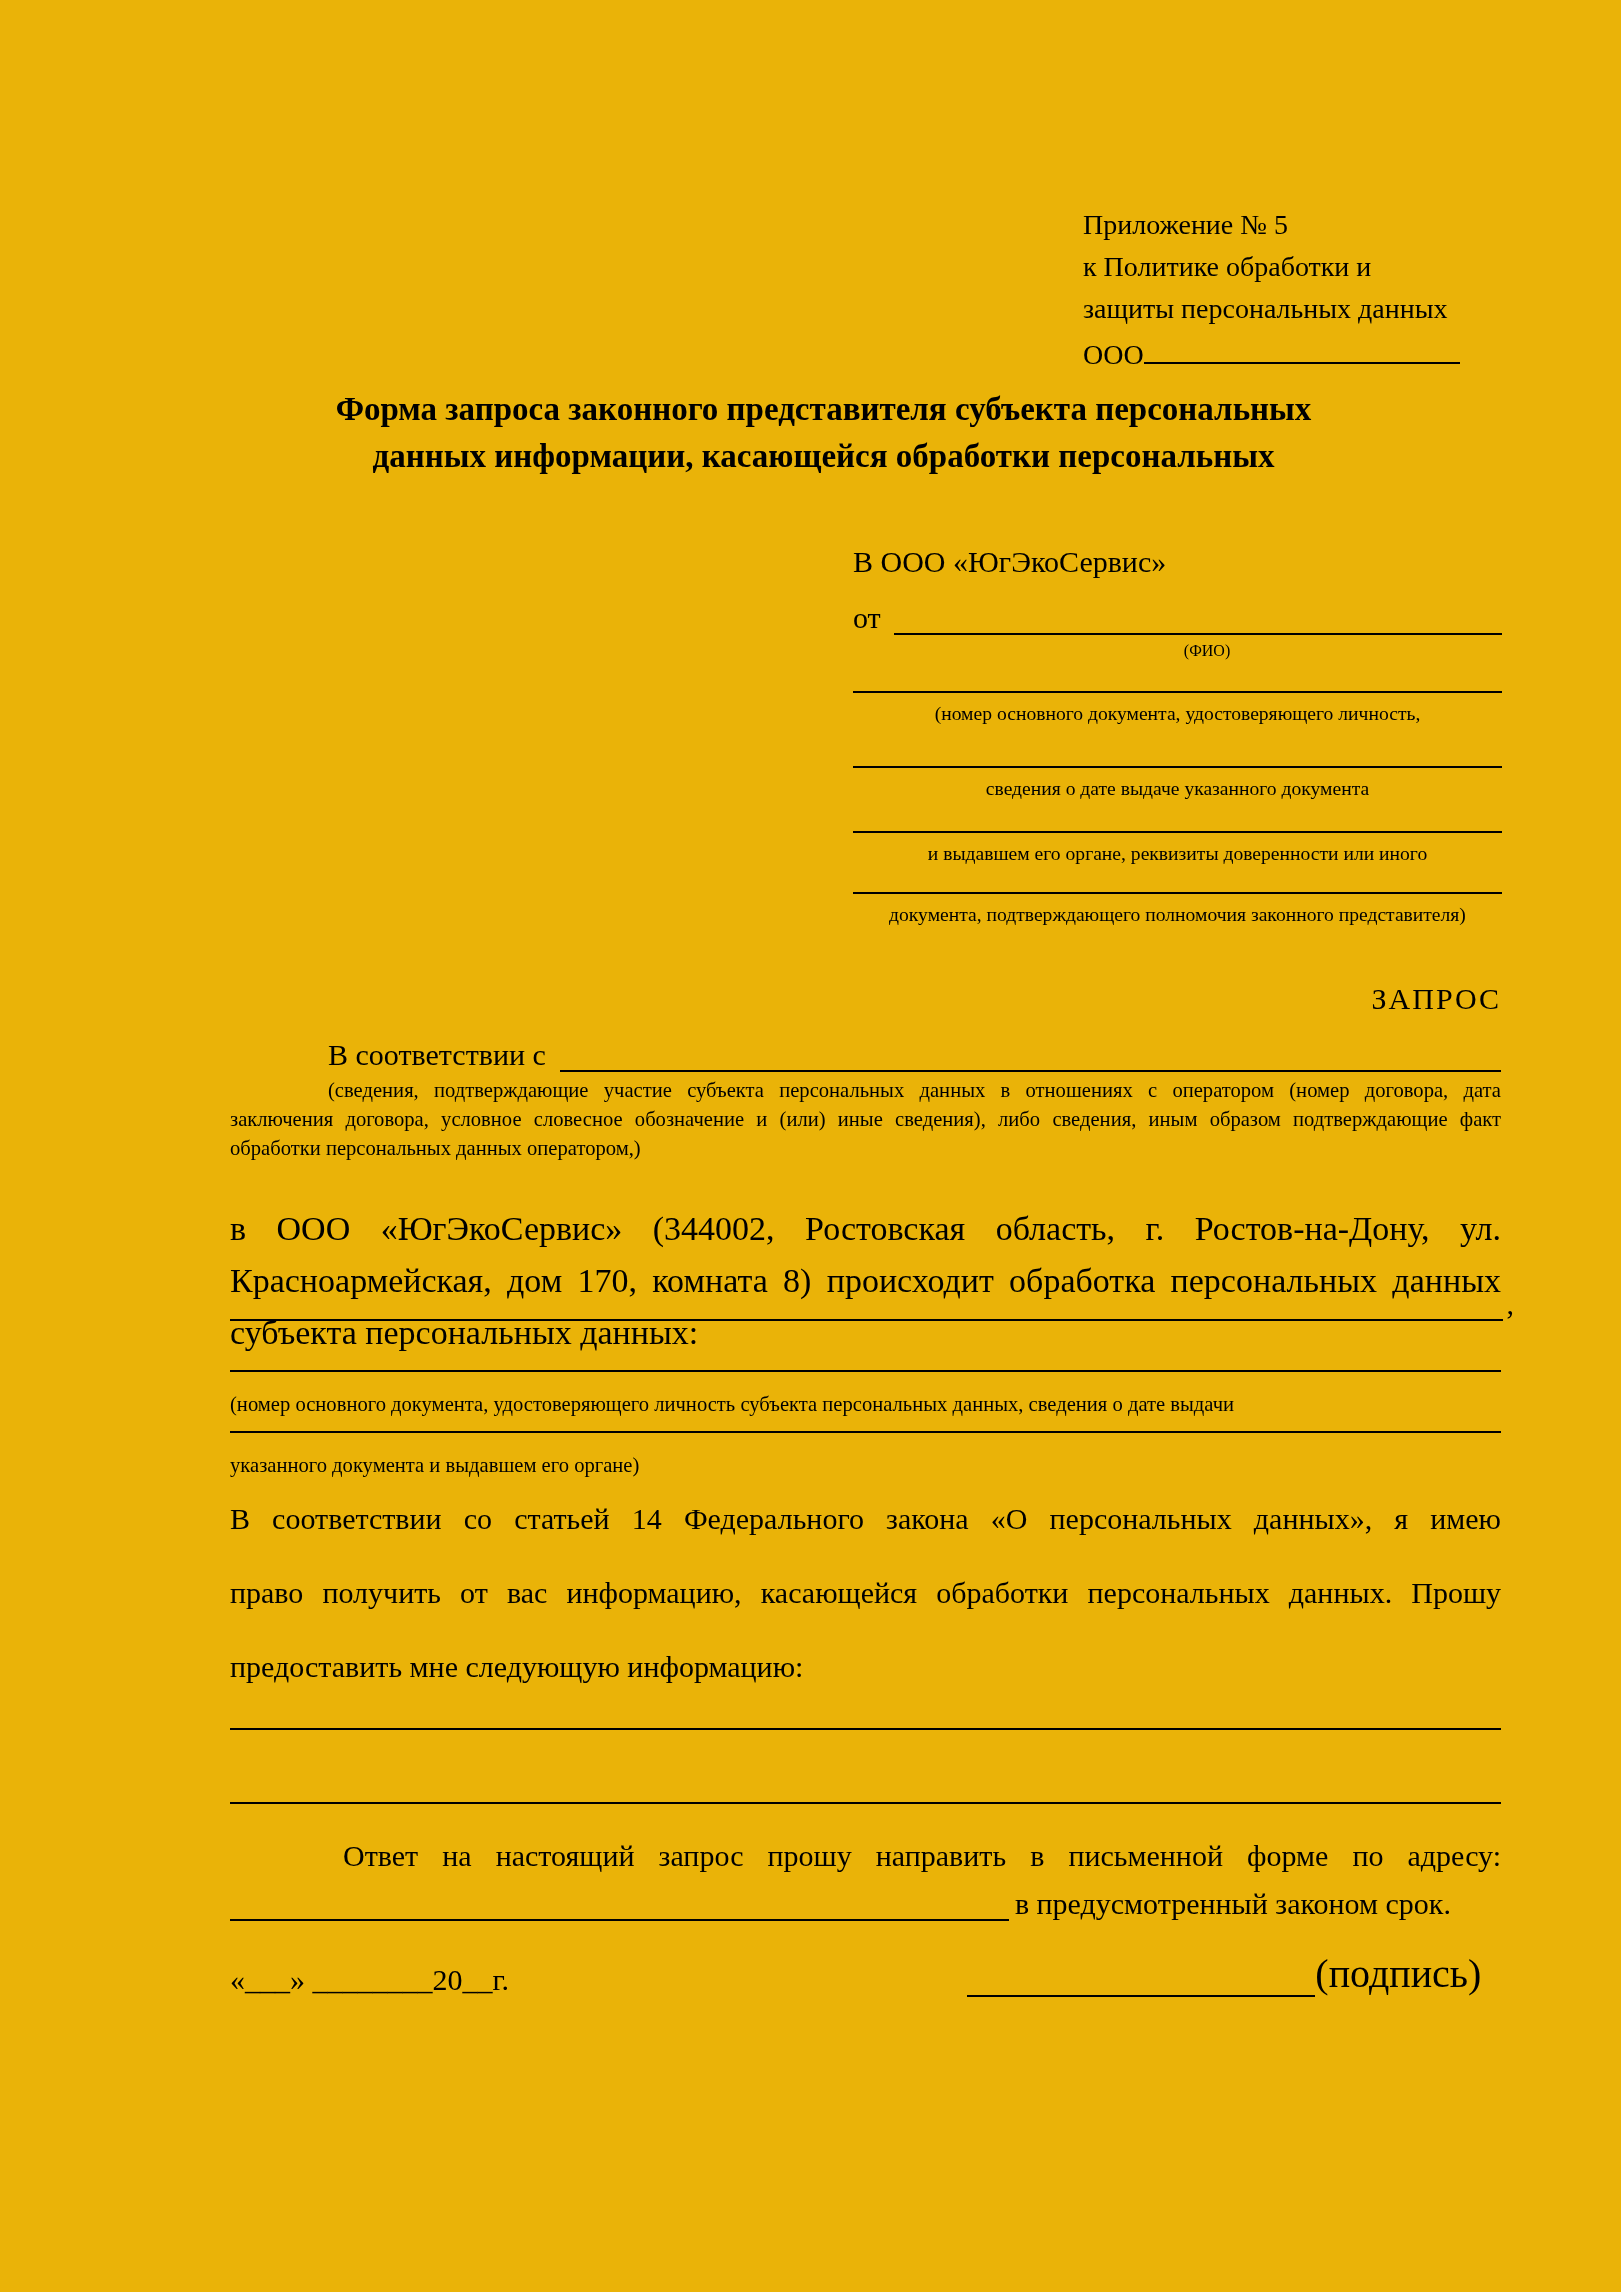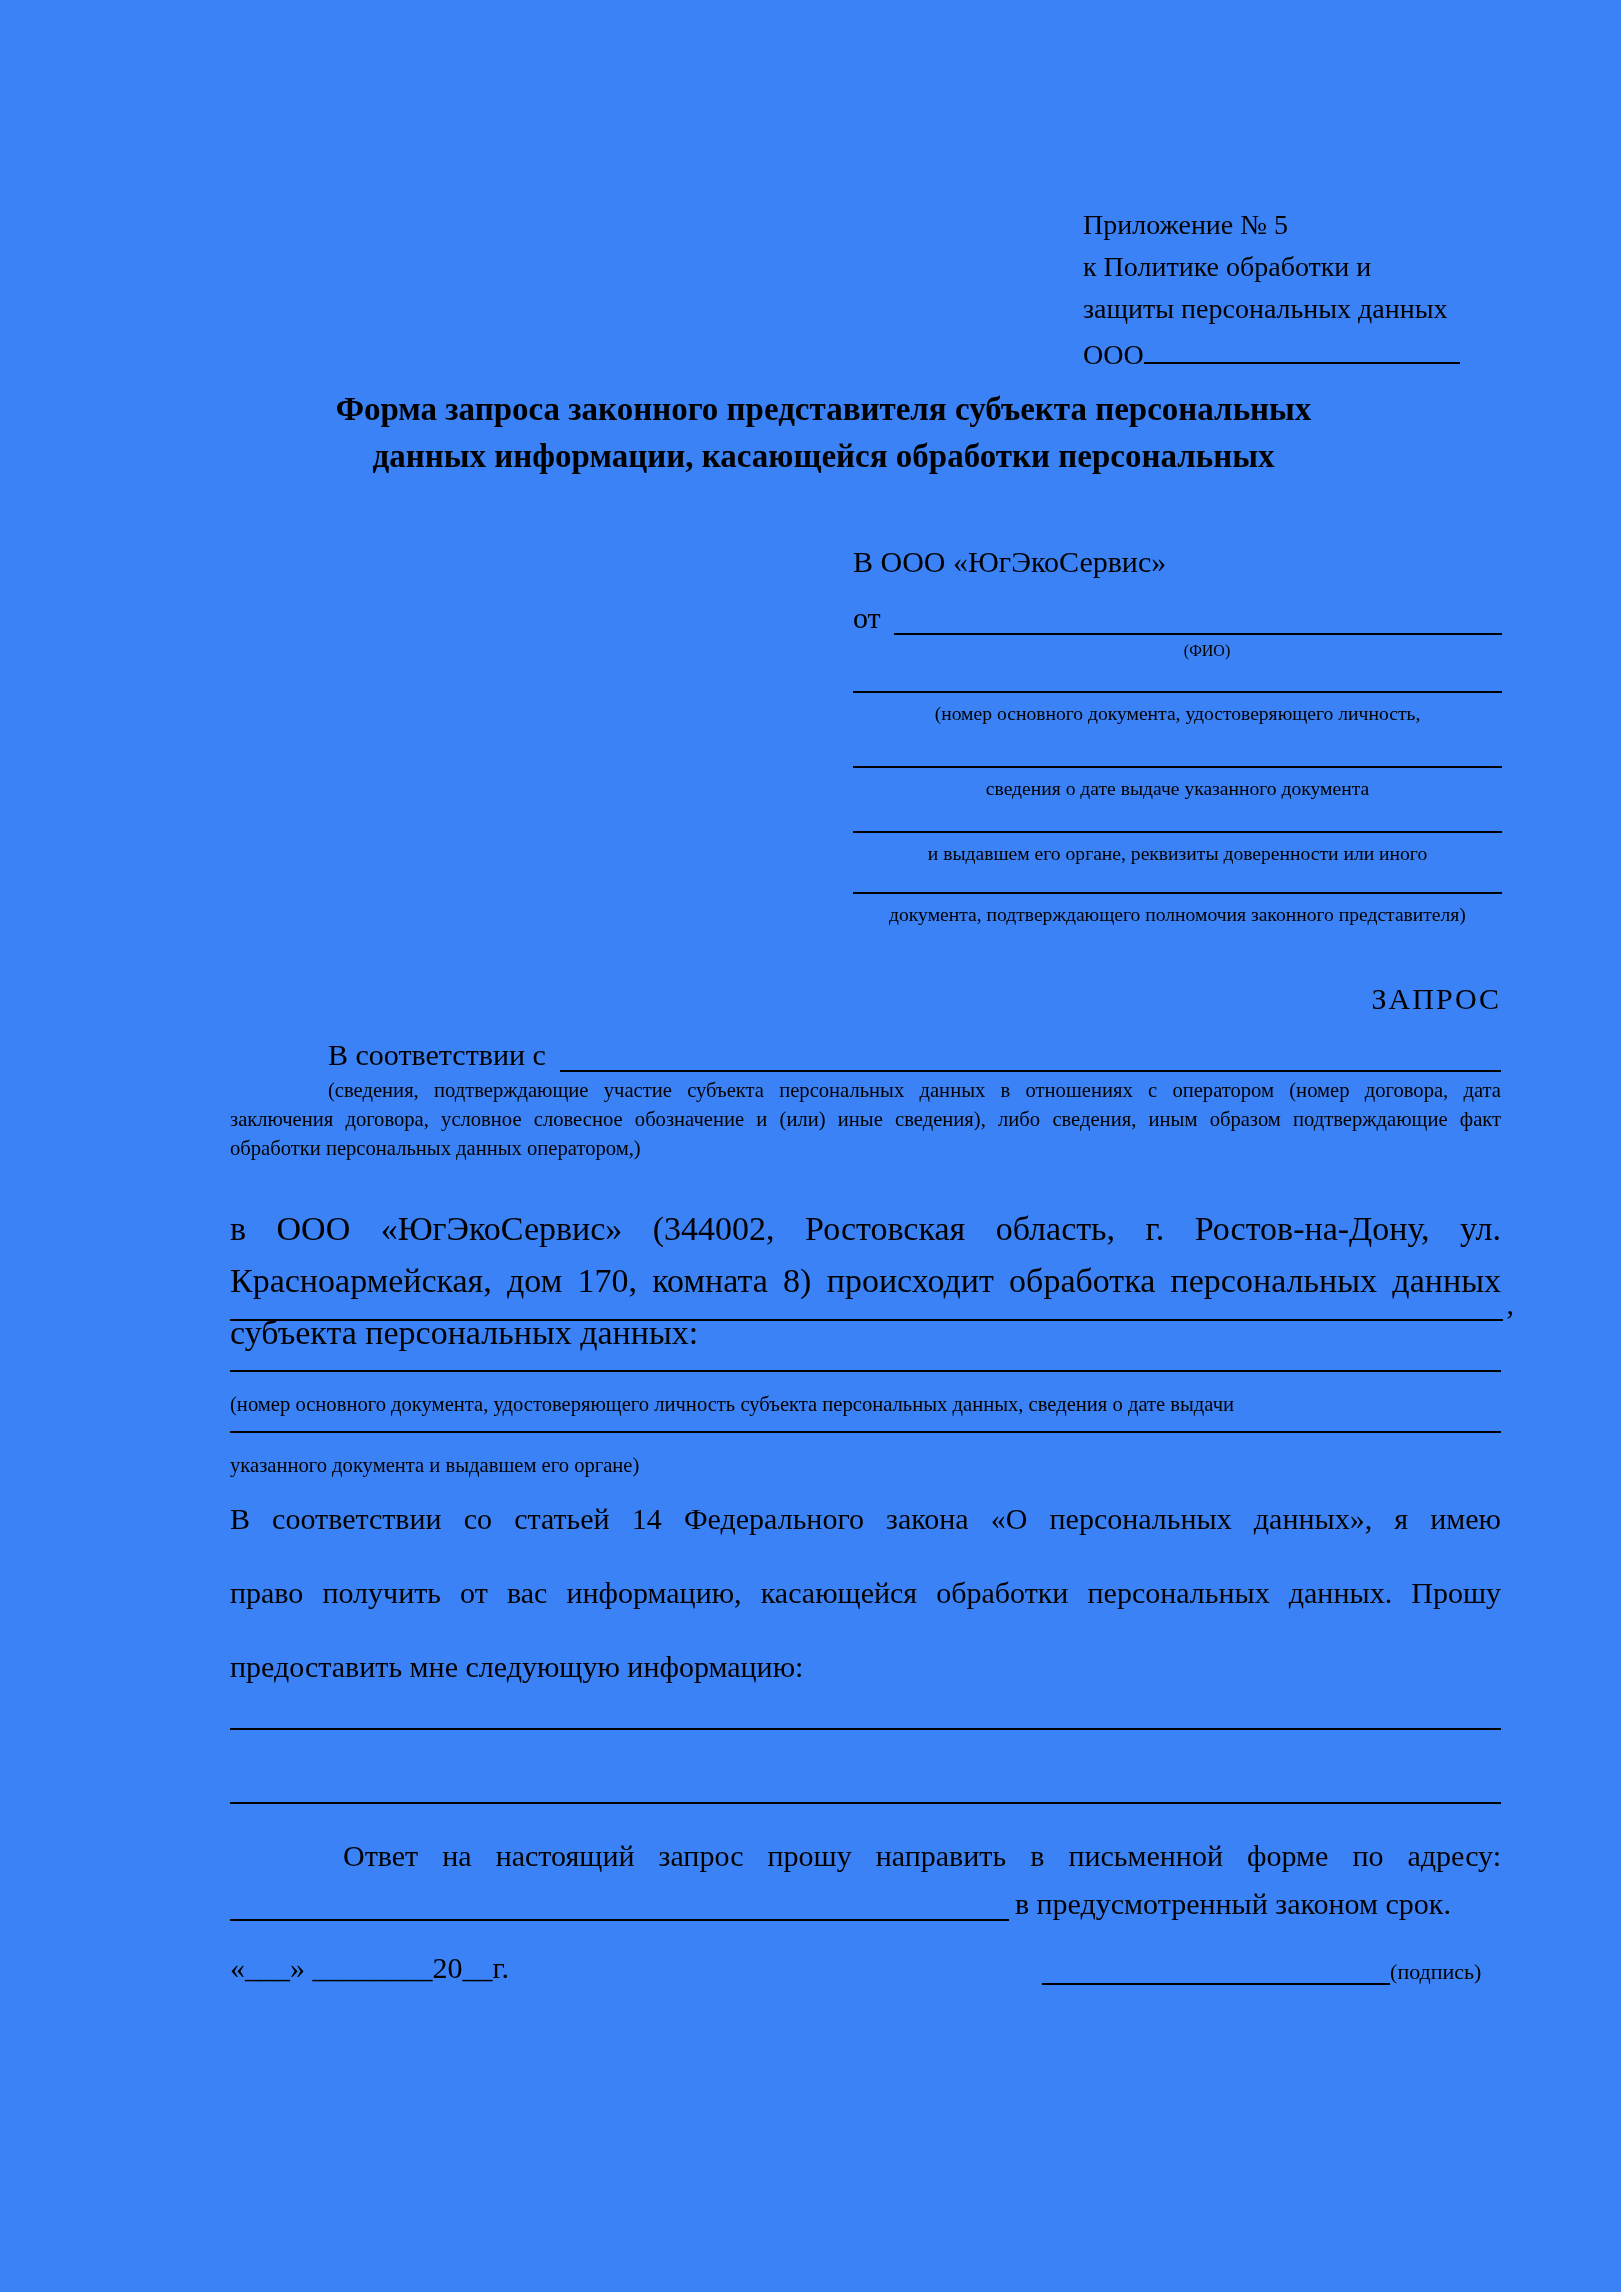--- a/index.html
+++ b/index.html
@@ -1,20 +1,20 @@
 <!DOCTYPE html>
 <html><head>
 <meta charset="utf-8">
 <style>
   html,body{margin:0;padding:0;background:#777;}
   .page{
     position:relative;
     width:1621px;height:2293px;
     margin:0 auto;
-    background:#3b82f6;
+    background:#eab308;
     color:#000;
     font-family:"Liberation Serif","DejaVu Serif",serif;
     overflow:hidden;
   }
   .abs{position:absolute;}
   .ul{border-bottom:2.9px solid #000;}
   .hr{border-top:2.9px solid #000;height:0;}
   .small-cap{font-size:16px;line-height:1.2;text-align:center;}
   .just{text-align:justify;text-align-last:justify;}
   .flex-end{display:flex;align-items:flex-end;}
@@ -61,21 +61,21 @@
   .reply1{left:230px;top:1839px;width:1271px;font-size:30px;text-indent:113px;}
   .reply2{left:230px;top:1882px;width:1271px;height:39px;}
   .reply2 .ul{width:779px;}
   .reply2 .tail{font-size:30px;padding-left:5.9px;white-space:nowrap;}
 
   .sign-row{left:230px;top:1950px;width:1271px;display:flex;
             justify-content:space-between;align-items:flex-end;}
   .sign-row .date{font-size:30px;}
   .sign-group{display:flex;align-items:flex-end;margin-right:19.6px;}
   .sign-group .ul{width:348px;height:33px;}
-  .sign-group .cap{font-size:22px;white-space:nowrap;}
+  .sign-group .cap{font-size:40px;white-space:nowrap;}
 </style>
 </head>
 <body>
 
 <div class="page">
 
   <div class="abs annex">
     <div>Приложение № 5</div>
     <div>к Политике обработки и</div>
     <div>защиты персональных данных</div>

